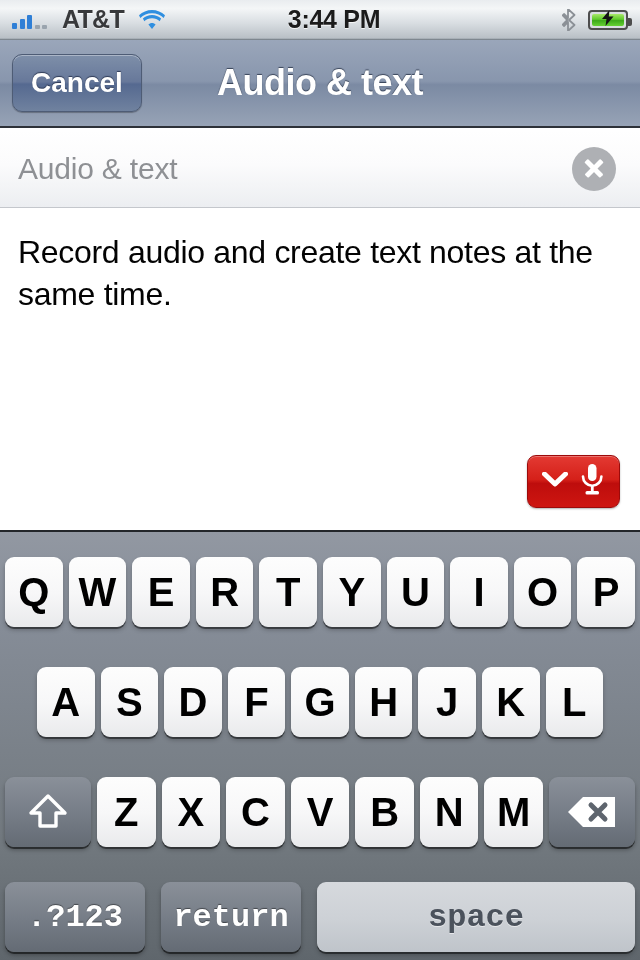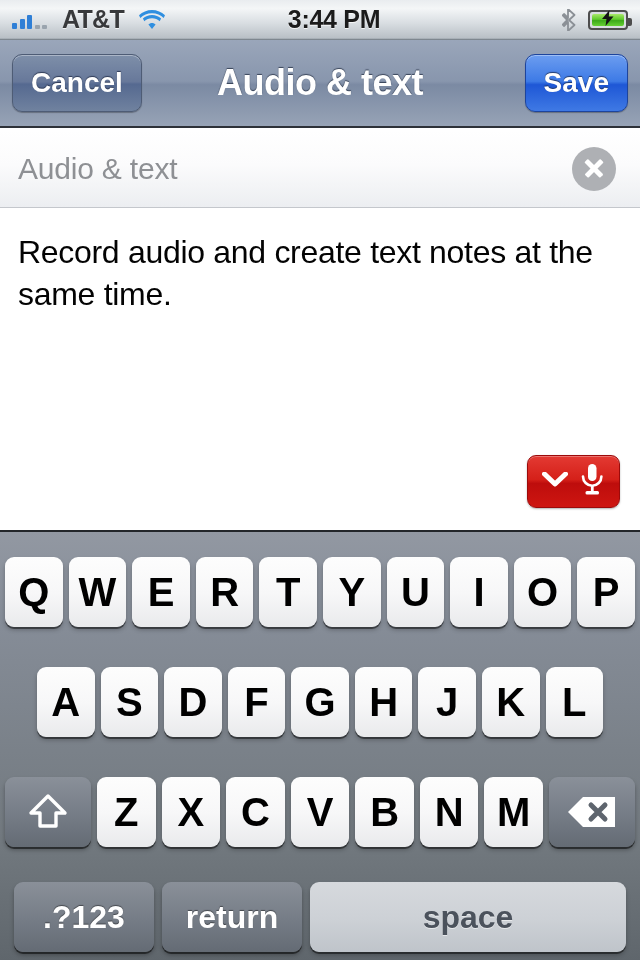--- a/index.html
+++ b/index.html
@@ -136,21 +136,21 @@
   
   .keyboard {
     position: absolute; left: 0; top: 530px; width: 640px; height: 430px;
     background: linear-gradient(to bottom, #9298a2 0%, #868d98 20%, #72797f 72%, #5f666c 100%);
     border-top: 2px solid #23262a;
   }
   .kb-row { display: flex; align-items: center; position: absolute; width: 640px; }
   .kb-row.r1 { top: 25px; left: 0; padding: 0 5px; gap: 6px; }
   .kb-row.r2 { top: 135px; left: 0; padding: 0 37px; gap: 6px; }
   .kb-row.r3 { top: 245px; left: 0; padding: 0 5px; gap: 6px; }
-  .kb-row.r4 { top: 350px; left: 0; padding: 0 14px; gap: 8px; }
+  .kb-row.r4 { top: 350px; left: 0; padding: 0 5px; gap: 16px; font-family: Liberation Mono, monospace; }
 
   .key {
     height: 70px; border-radius: 9px;
     display: flex; align-items: center; justify-content: center;
     font-size: 40px; font-weight: bold; color: #000;
     background: linear-gradient(to bottom, #fdfdfd 0%, #f7f7f8 52%, #e9eaec 100%);
     box-shadow: 0 2px 0 rgba(0,0,0,.45), 0 3px 4px rgba(0,0,0,.25);
     flex: 1 1 0;
   }
   .key.dark {
@@ -210,21 +210,20 @@
             <path d="M8.5 0 L1 9 L5.5 9 L4.5 16 L12.5 6.5 L7.8 6.5 Z" fill="#141414"></path>
           </svg>
         </span>
       </span>
     </div>
   </div>
 
   <div class="navbar">
     <div class="nav-btn cancel">Cancel</div>
     <div class="nav-title">Audio &amp; text</div>
-    <div class="nav-btn save">Save</div>
   </div>
 
   <div class="title-row">
     <input class="title-input" type="text" value="Audio &amp; text" style="">
     <div class="clear-btn"></div>
   </div>
 
   <div class="note-area">
     <div class="note-text">Record audio and create text notes at the same time.</div>
   </div>

